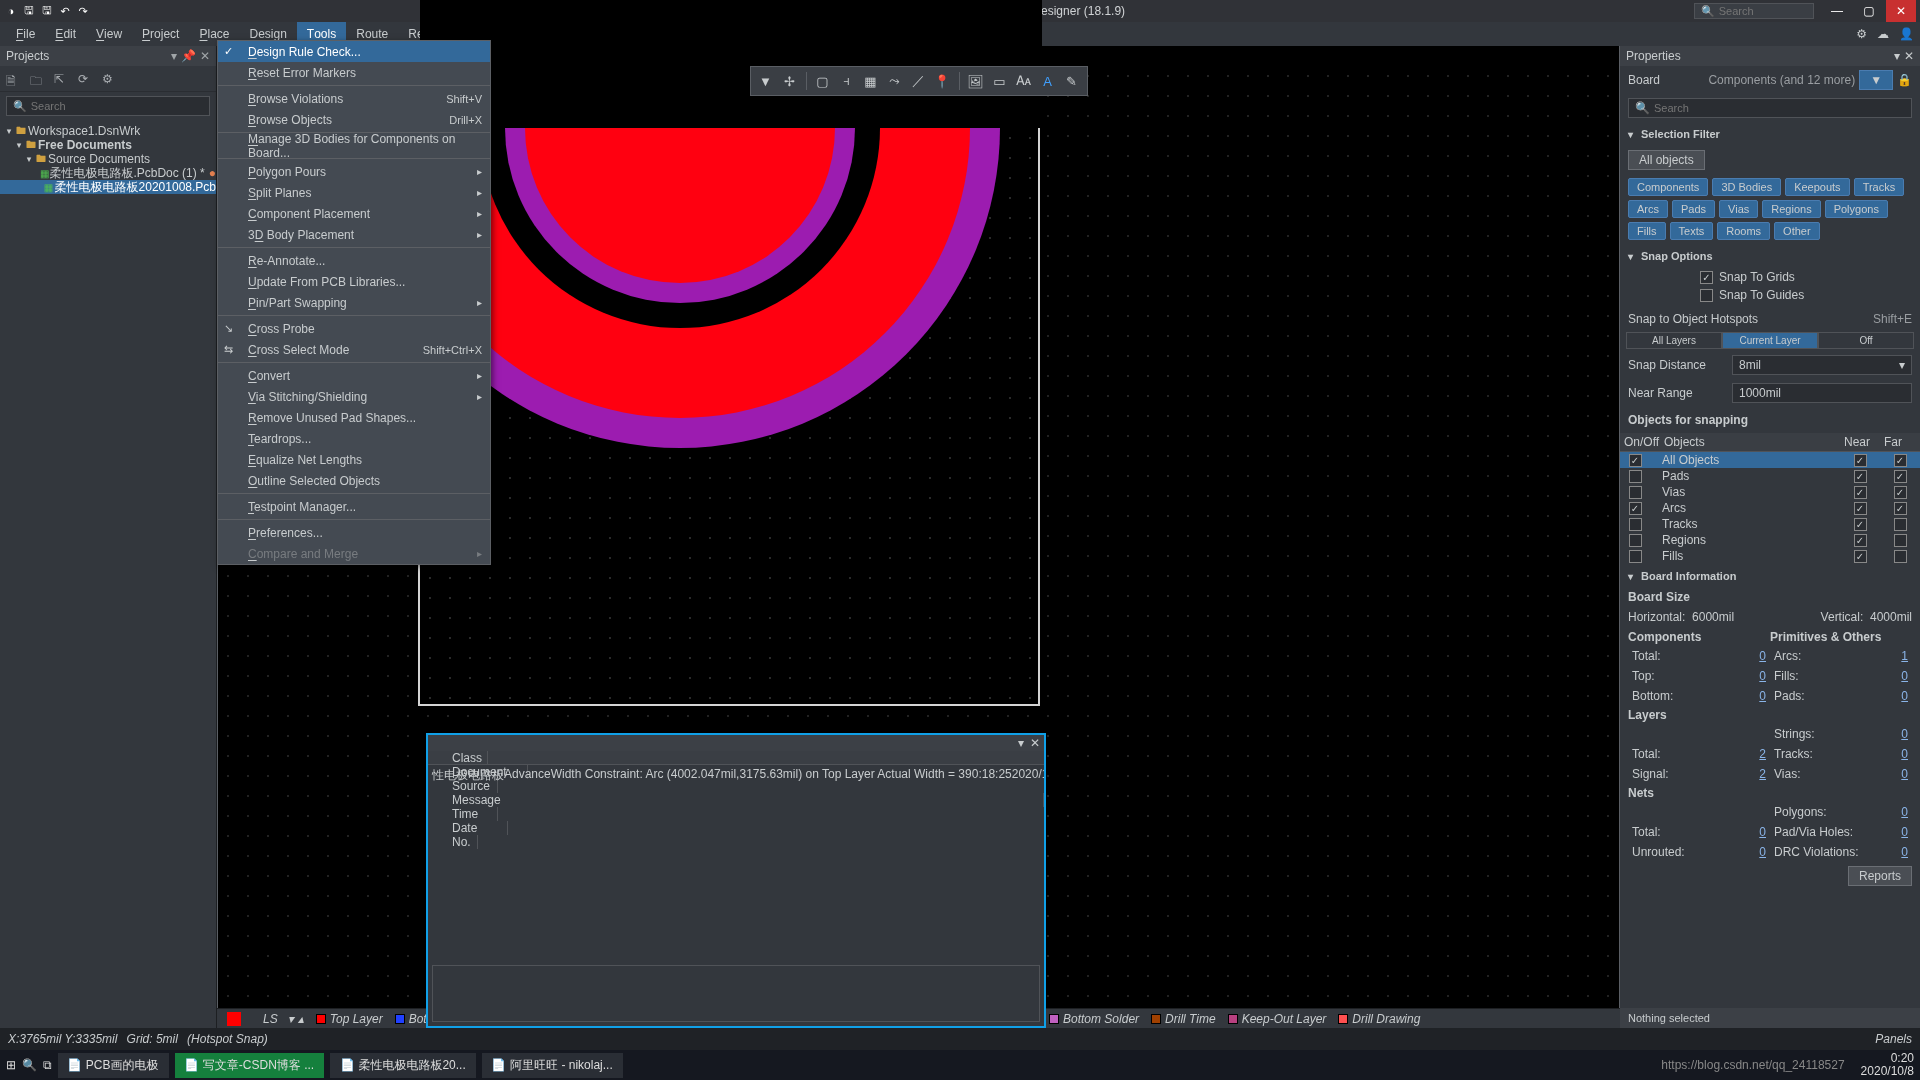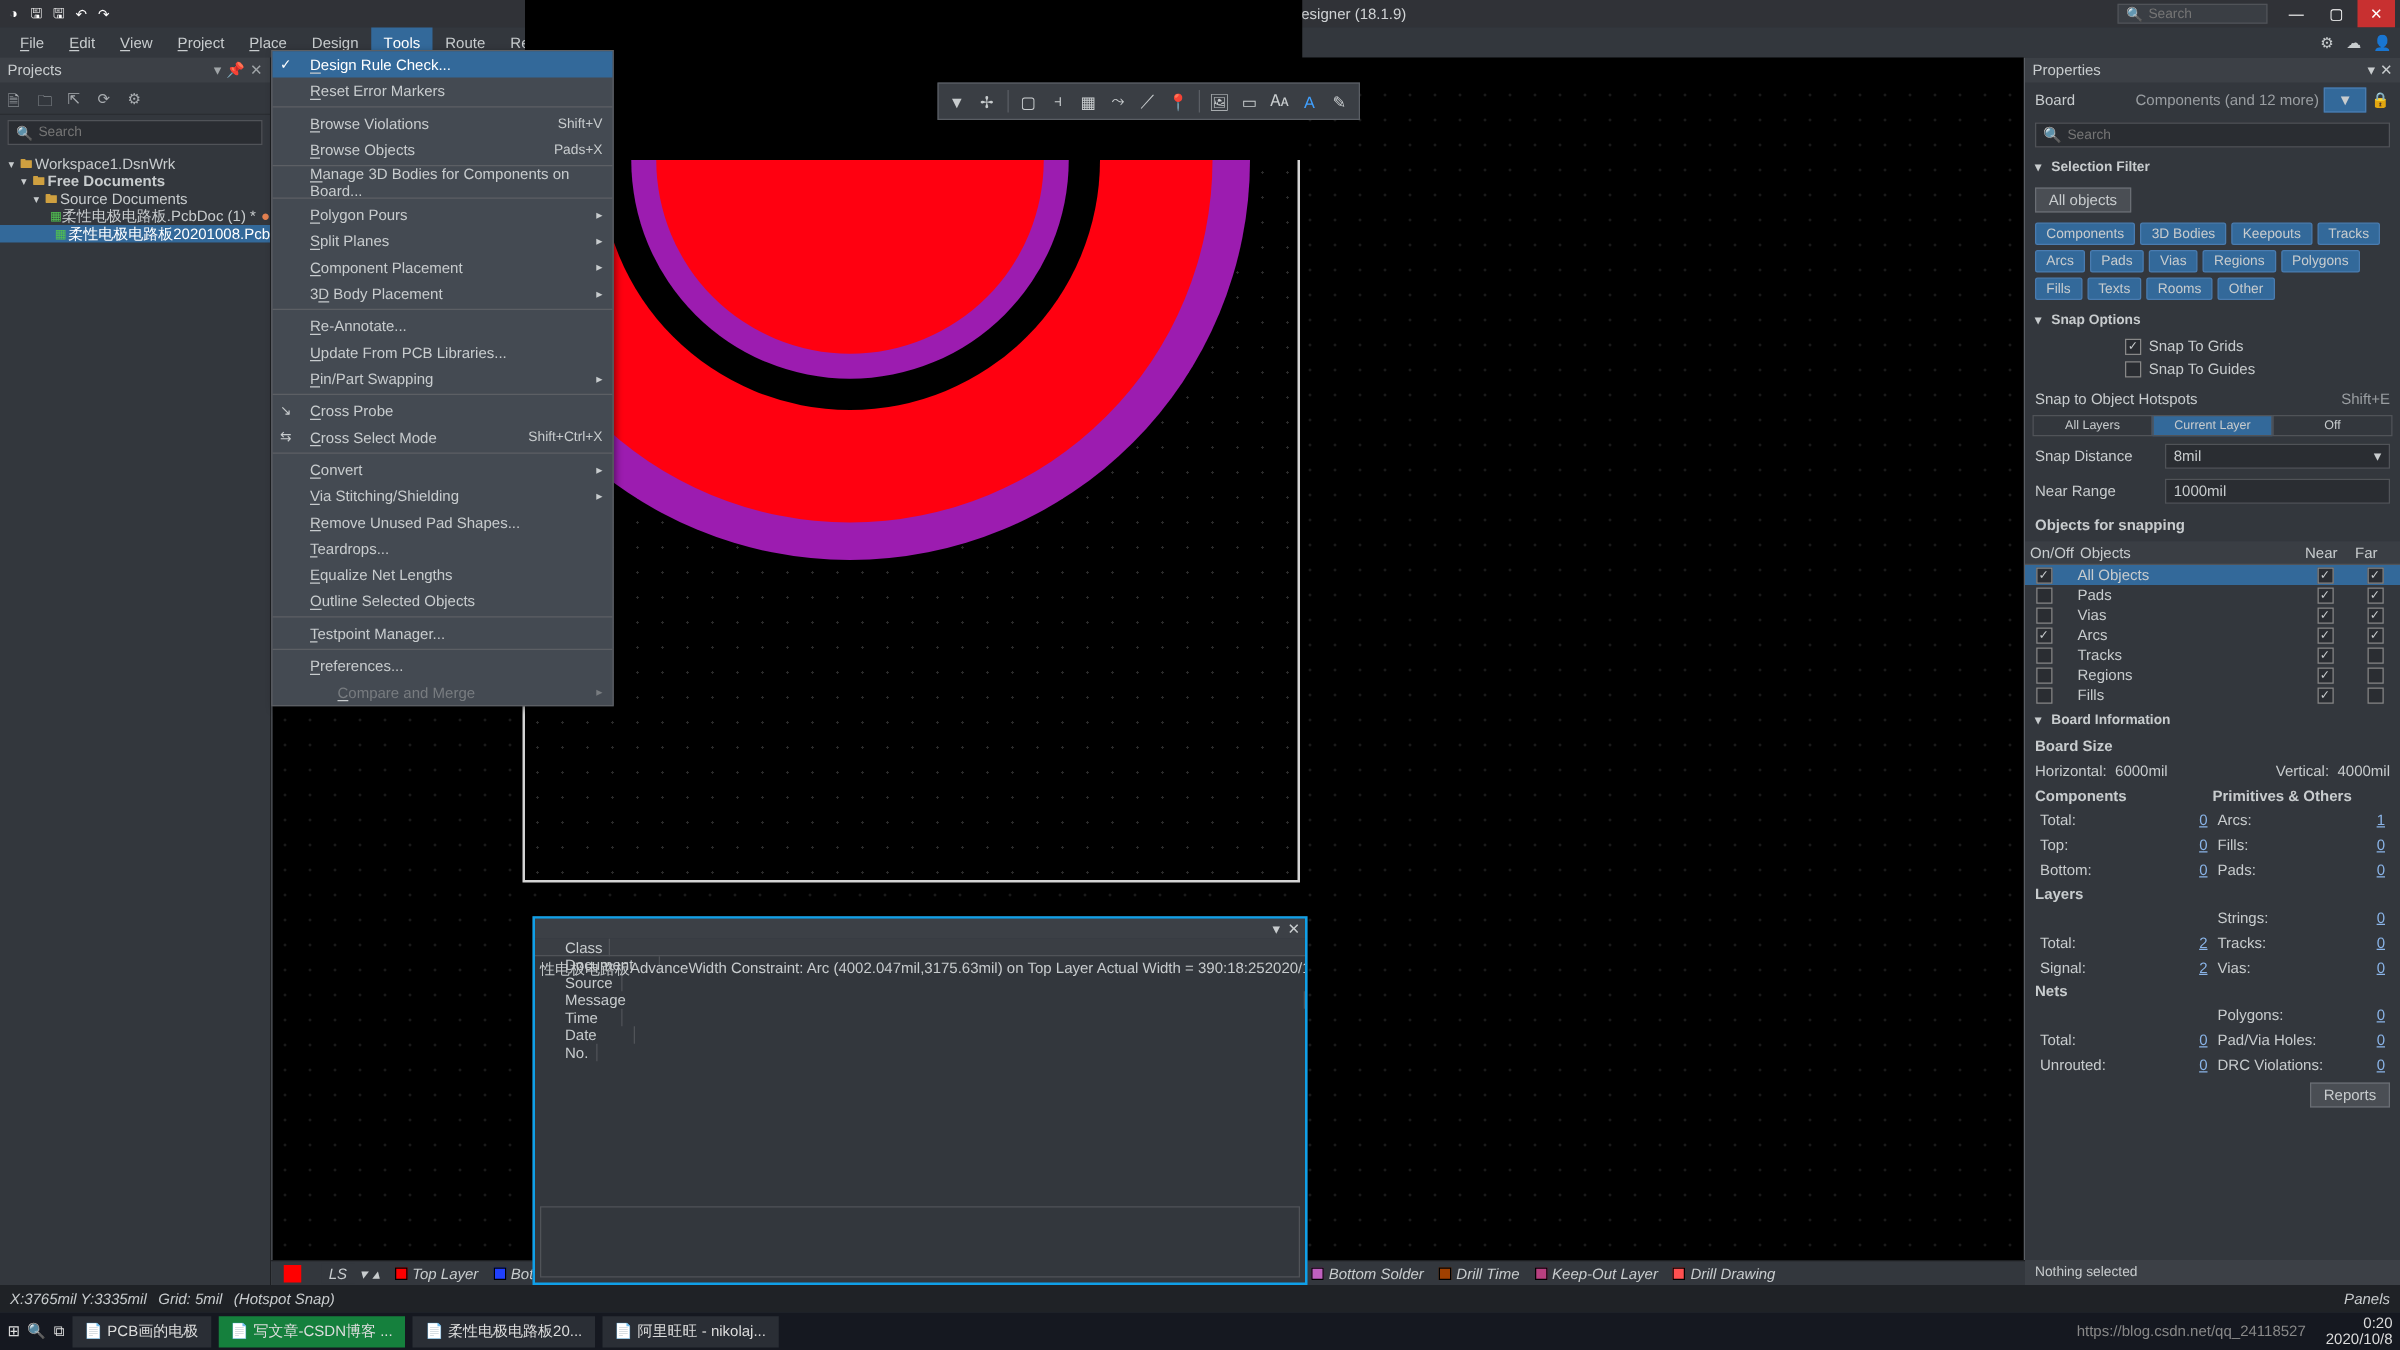--- a/index.html
+++ b/index.html
@@ -20,21 +20,21 @@
 #menubar { height:24px; background:#33373d; display:flex; align-items:center; padding-left:6px; position:relative; }
 #menubar .mitem { padding:4px 10px; color:#c8ccce; height:24px; display:flex; align-items:center; }
 #menubar .mitem.active { background:#33699a; color:#fff; }
 #menubar .rcorner { position:absolute; right:6px; display:flex; gap:10px; font-size:14px; }
 .u { text-decoration:underline; text-decoration-color:#c8ccce; text-underline-offset:2px; }
 
 
 #dropdown { position:absolute; left:217px; top:40px; width:274px; background:#444a52; border:1px solid #5c5f64; box-shadow:2px 2px 6px rgba(0,0,0,.5); z-index:100; }
 #dropdown .ditem { height:21px; display:flex; align-items:center; padding:0 8px 0 30px; position:relative; color:#c8ccce; }
 #dropdown .ditem.highlight { background:#33699a; color:#fff; }
-#dropdown .ditem.disabled { color:#787c80;margin-left:22px; }
+#dropdown .ditem.disabled { color:#787c80; }
 #dropdown .ditem .shc { margin-left:auto; font-size:11px; }
 #dropdown .ditem .arrow { position:absolute; right:8px; font-size:10px; }
 #dropdown .ditem .dicn { position:absolute; left:6px; width:16px; font-size:11px; }
 #dropdown .sep { height:1px; background:#5c5f64; margin:2px 0; }
 
 
 #mainrow { position:absolute; top:46px; bottom:22px; left:0; right:0; display:flex; }
 
 
 #projects { width:217px; background:#33373d; border-right:1px solid #1d1f22; display:flex; flex-direction:column; }
@@ -174,21 +174,21 @@
     <div class="ditem">
       <span><span class="u">R</span>eset Error Markers</span>
     </div>
     <div class="sep"></div>
     <div class="ditem">
       <span><span class="u">B</span>rowse Violations</span>
       <span class="shc">Shift+V</span>
     </div>
     <div class="ditem">
       <span><span class="u">B</span>rowse Objects</span>
-      <span class="shc">Pads+X</span>
+      <span class="shc">Drill+X</span>
     </div>
     <div class="sep"></div>
     <div class="ditem">
       <span><span class="u">M</span>anage 3D Bodies for Components on Board...</span>
     </div>
     <div class="sep"></div>
     <div class="ditem">
       <span><span class="u">P</span>olygon Pours</span>
       <span class="arrow">▸</span>
     </div>

